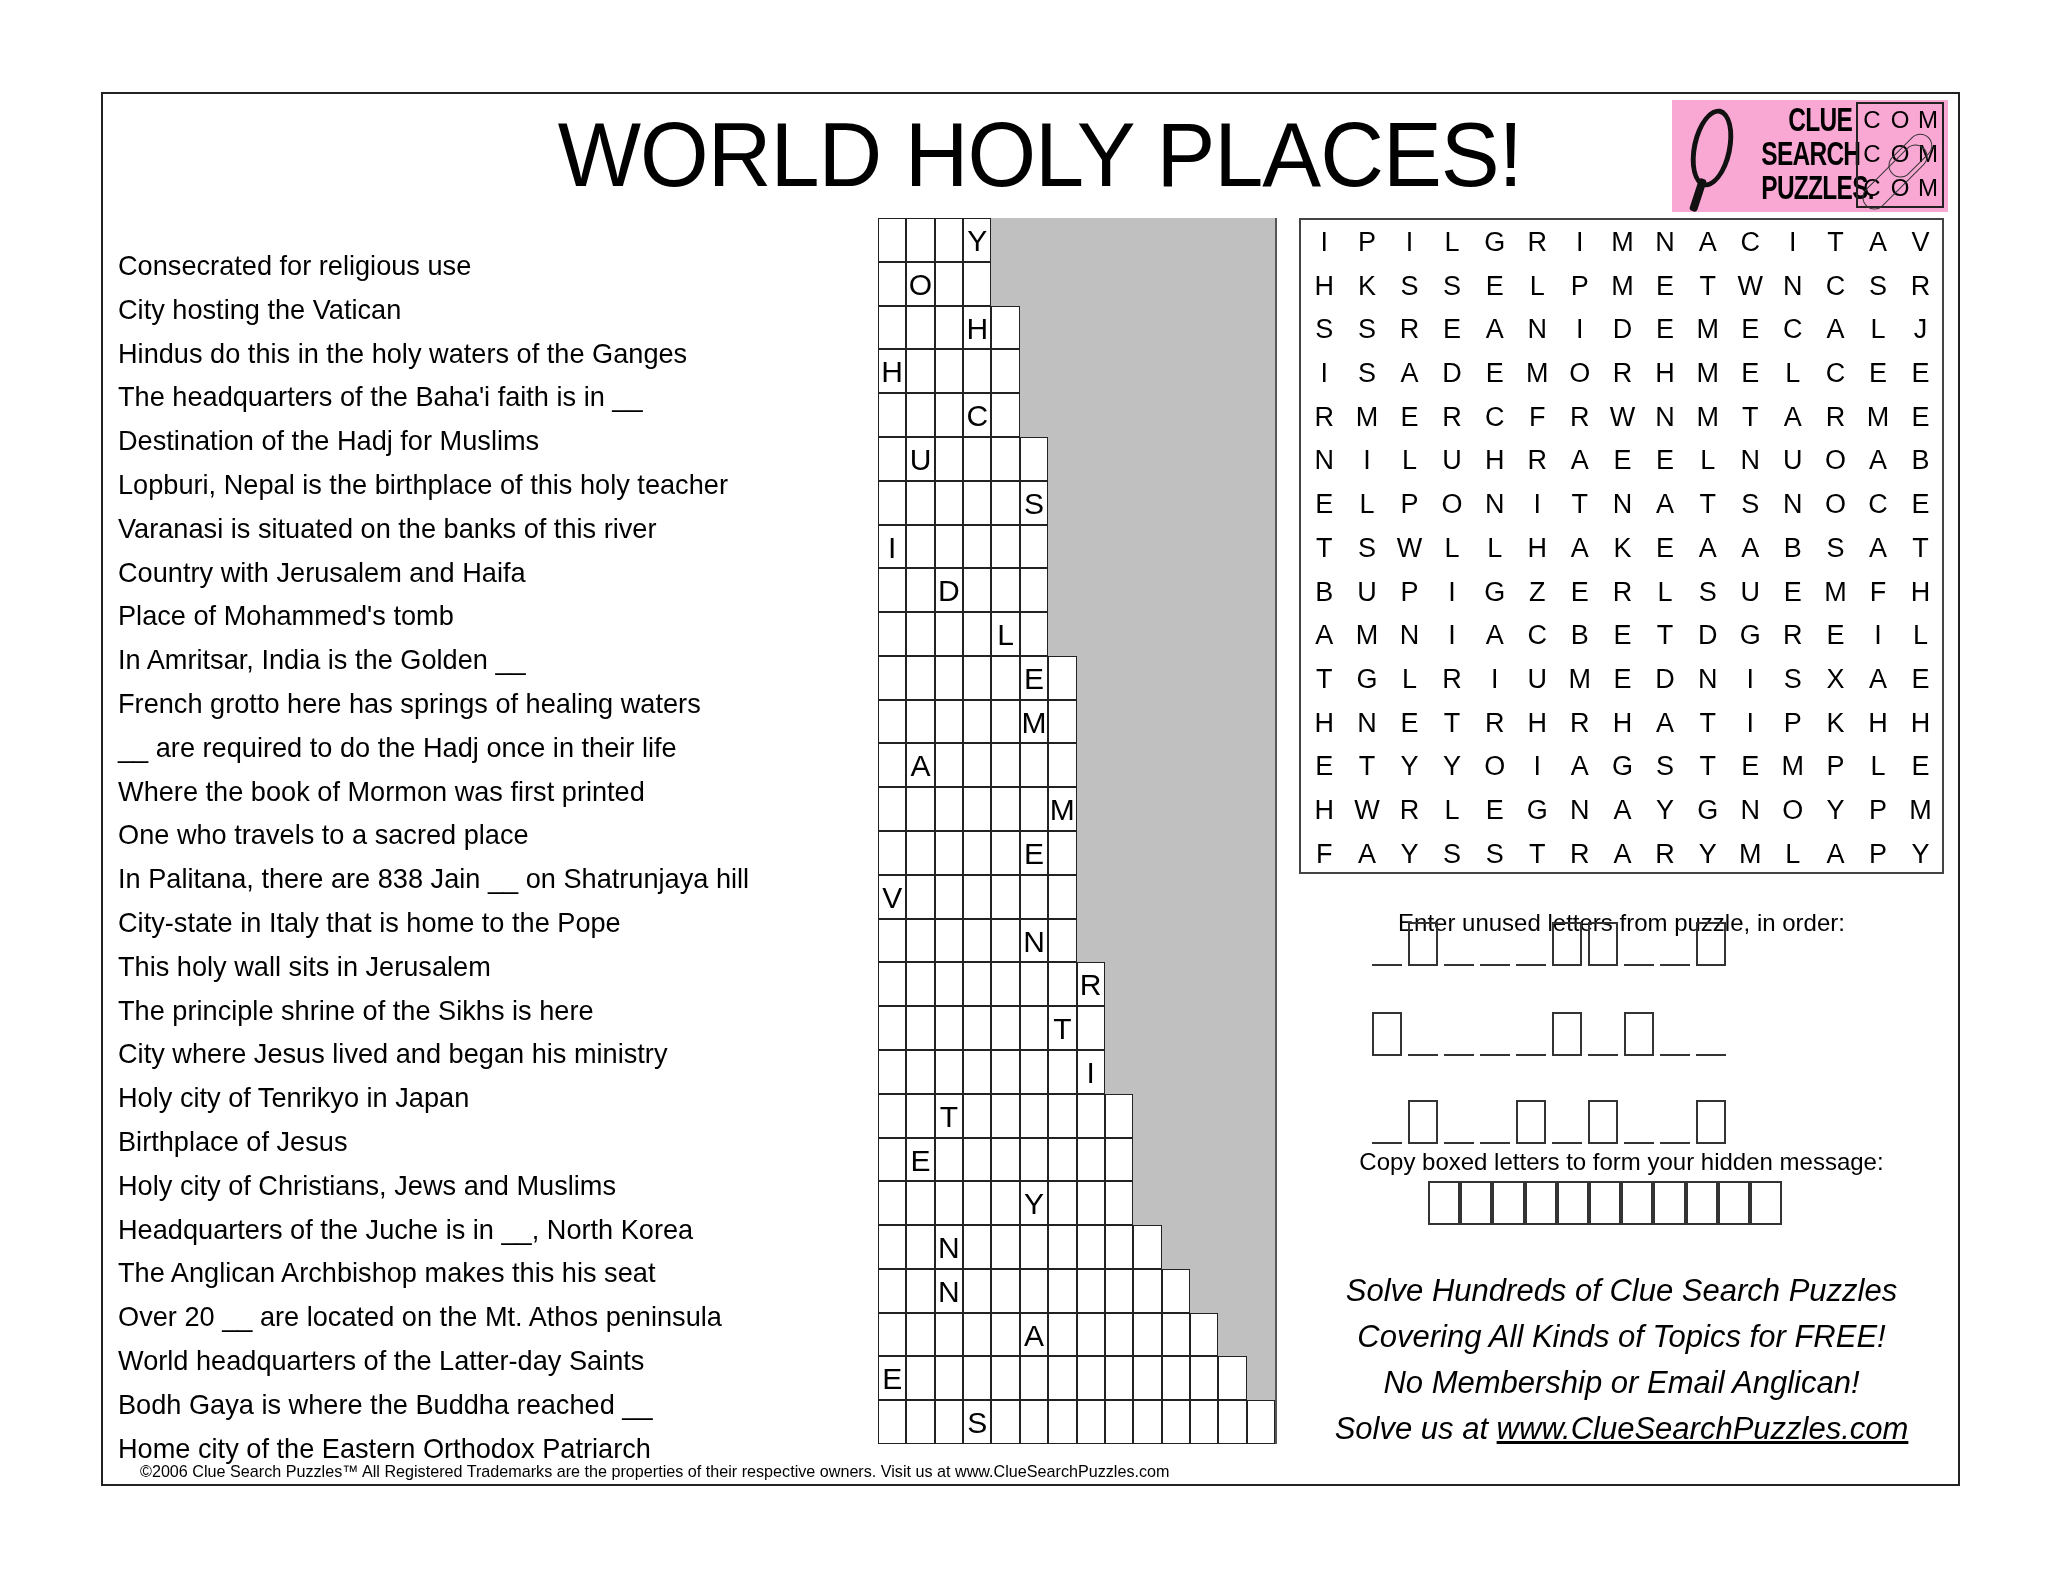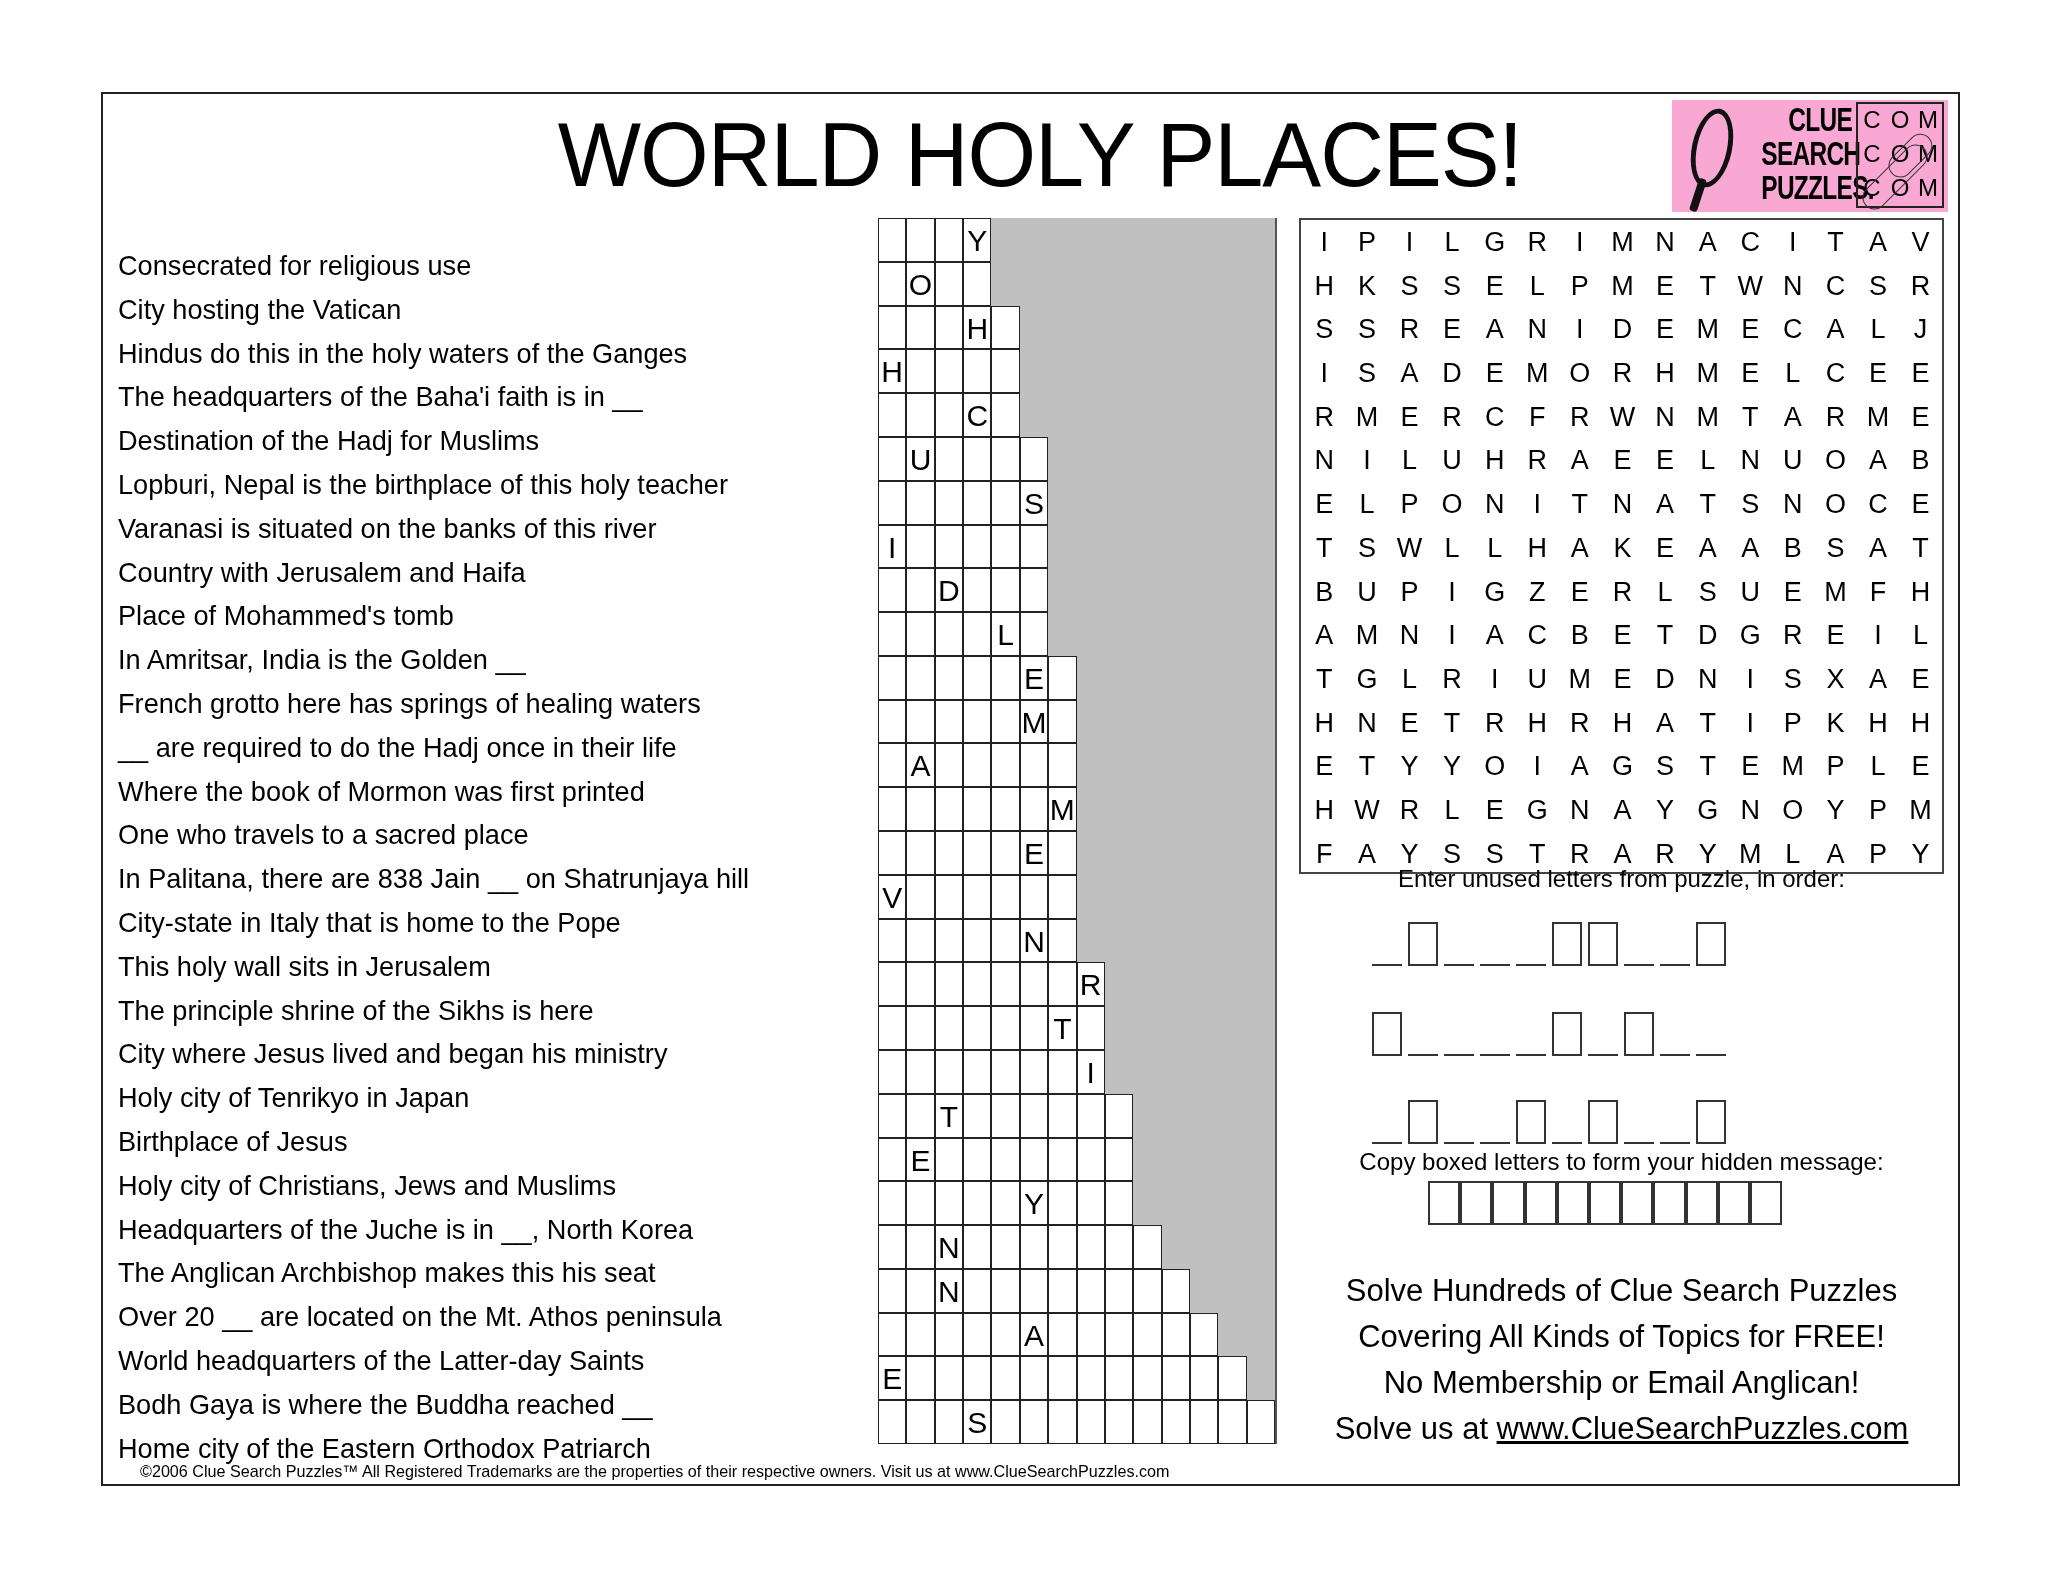--- a/index.html
+++ b/index.html
@@ -27,21 +27,21 @@
   .ws-cell { width:42.8px; height:43.7px; text-align:center; font-size:27px; line-height:44px; }
 
   .instr { position:absolute; left:1299px; width:645px; text-align:center; font-size:24px; }
   .blank-row { position:absolute; left:1385px; height:44px; display:flex; align-items:flex-end; }
   .slot { width:30px; height:44px; margin-right:6px; box-sizing:border-box; }
   .slot.line { border-bottom:2px solid #333; height:4px; }
   .slot.box { border:2px solid #333; }
   .msg-row { position:absolute; left:1428px; top:1181px; display:flex; }
   .msg-box { width:32.2px; height:44px; border:2px solid #333; box-sizing:border-box; margin-right:-0px; }
 
-  .promo { position:absolute; left:1299px; width:645px; text-align:center; font-size:31px; line-height:46px; }
+  .promo { position:absolute; left:1299px; width:645px; text-align:center; font-size:31px; line-height:46px;font-style:italic; }
   .promo .link { text-decoration:underline; }
   .copyright { position:absolute; left:140px; top:1462px; font-size:17px; white-space:nowrap; transform:scaleX(0.95); transform-origin:left center; }
 </style>
 </head>
 <body>
 
 <div class="frame"></div>
 
 <div class="title">WORLD HOLY PLACES!</div>
 
@@ -622,21 +622,21 @@
       <div class="ws-cell">R</div>
       <div class="ws-cell">Y</div>
       <div class="ws-cell">M</div>
       <div class="ws-cell">L</div>
       <div class="ws-cell">A</div>
       <div class="ws-cell">P</div>
       <div class="ws-cell">Y</div>
     </div>
   </div>
 
-<div class="instr" style="top:865px">Enter unused letters from puzzle, in order:</div>
+<div class="instr" style="top:909px">Enter unused letters from puzzle, in order:</div>
 <div id="blanks">
     <div class="blank-row" style="top: 922px; left: 1372px;">
       <div class="slot line"></div>
       <div class="slot box"></div>
       <div class="slot line"></div>
       <div class="slot line"></div>
       <div class="slot line"></div>
       <div class="slot box"></div>
       <div class="slot box"></div>
       <div class="slot line"></div>

